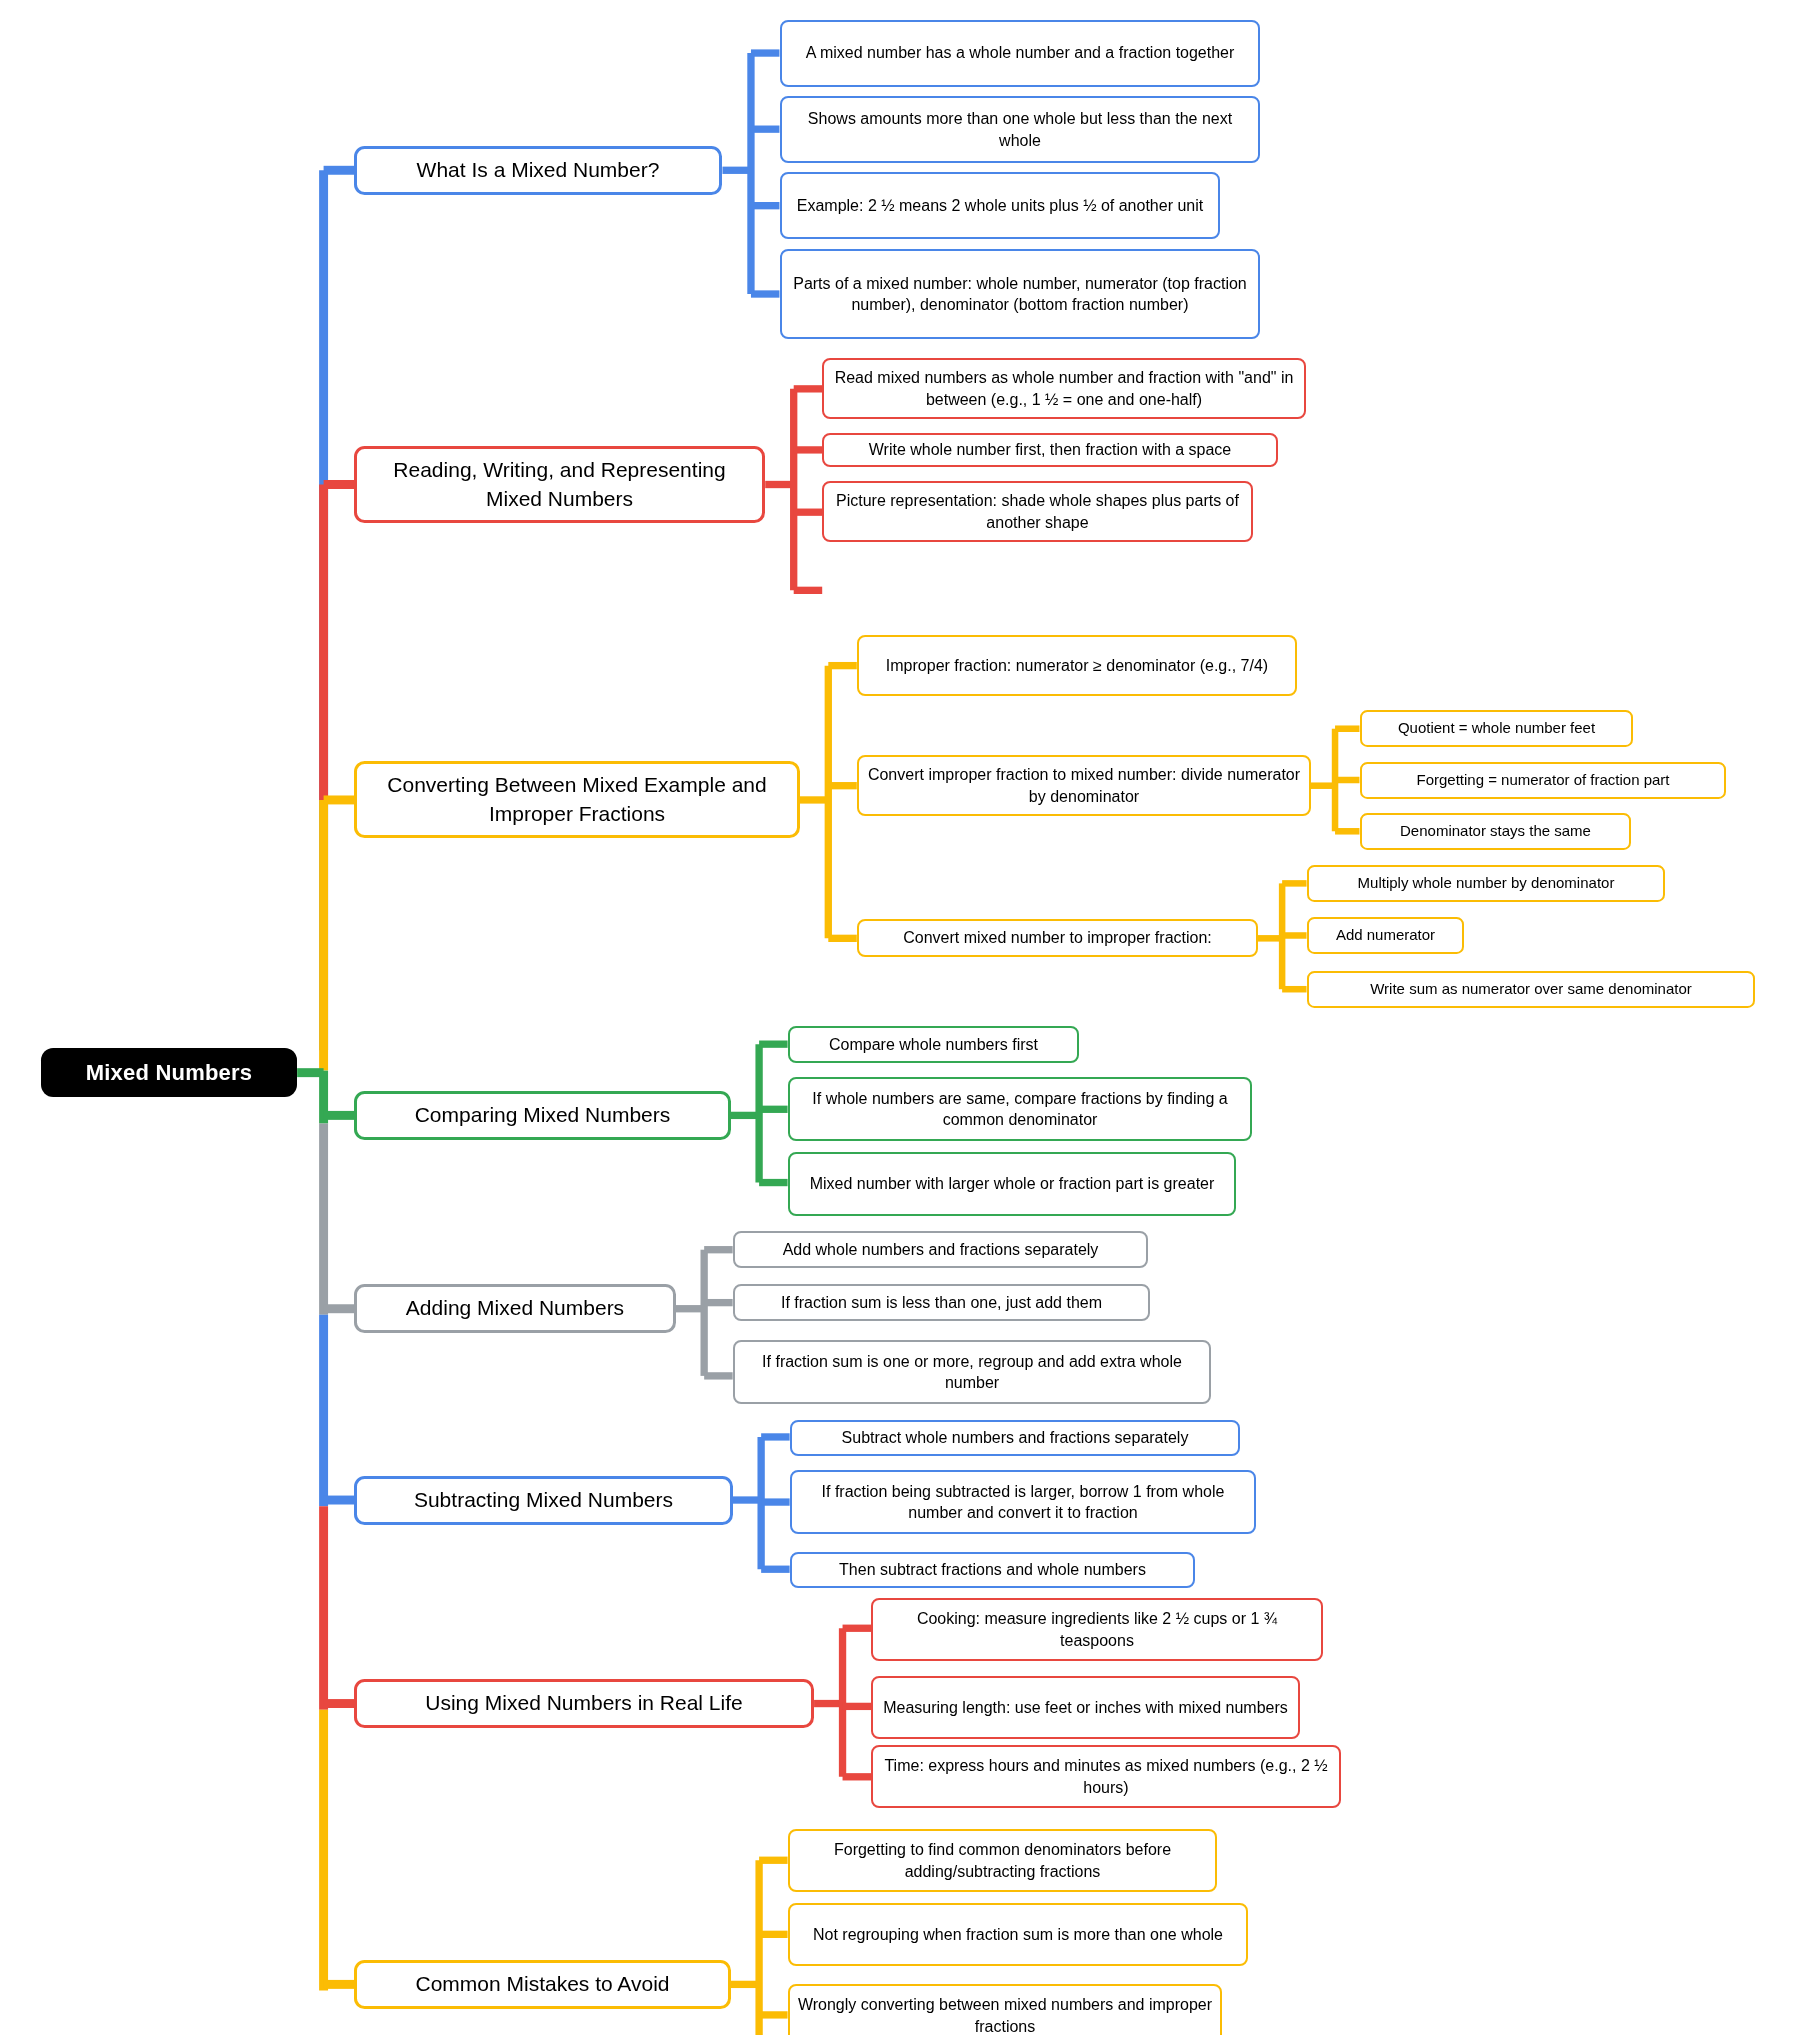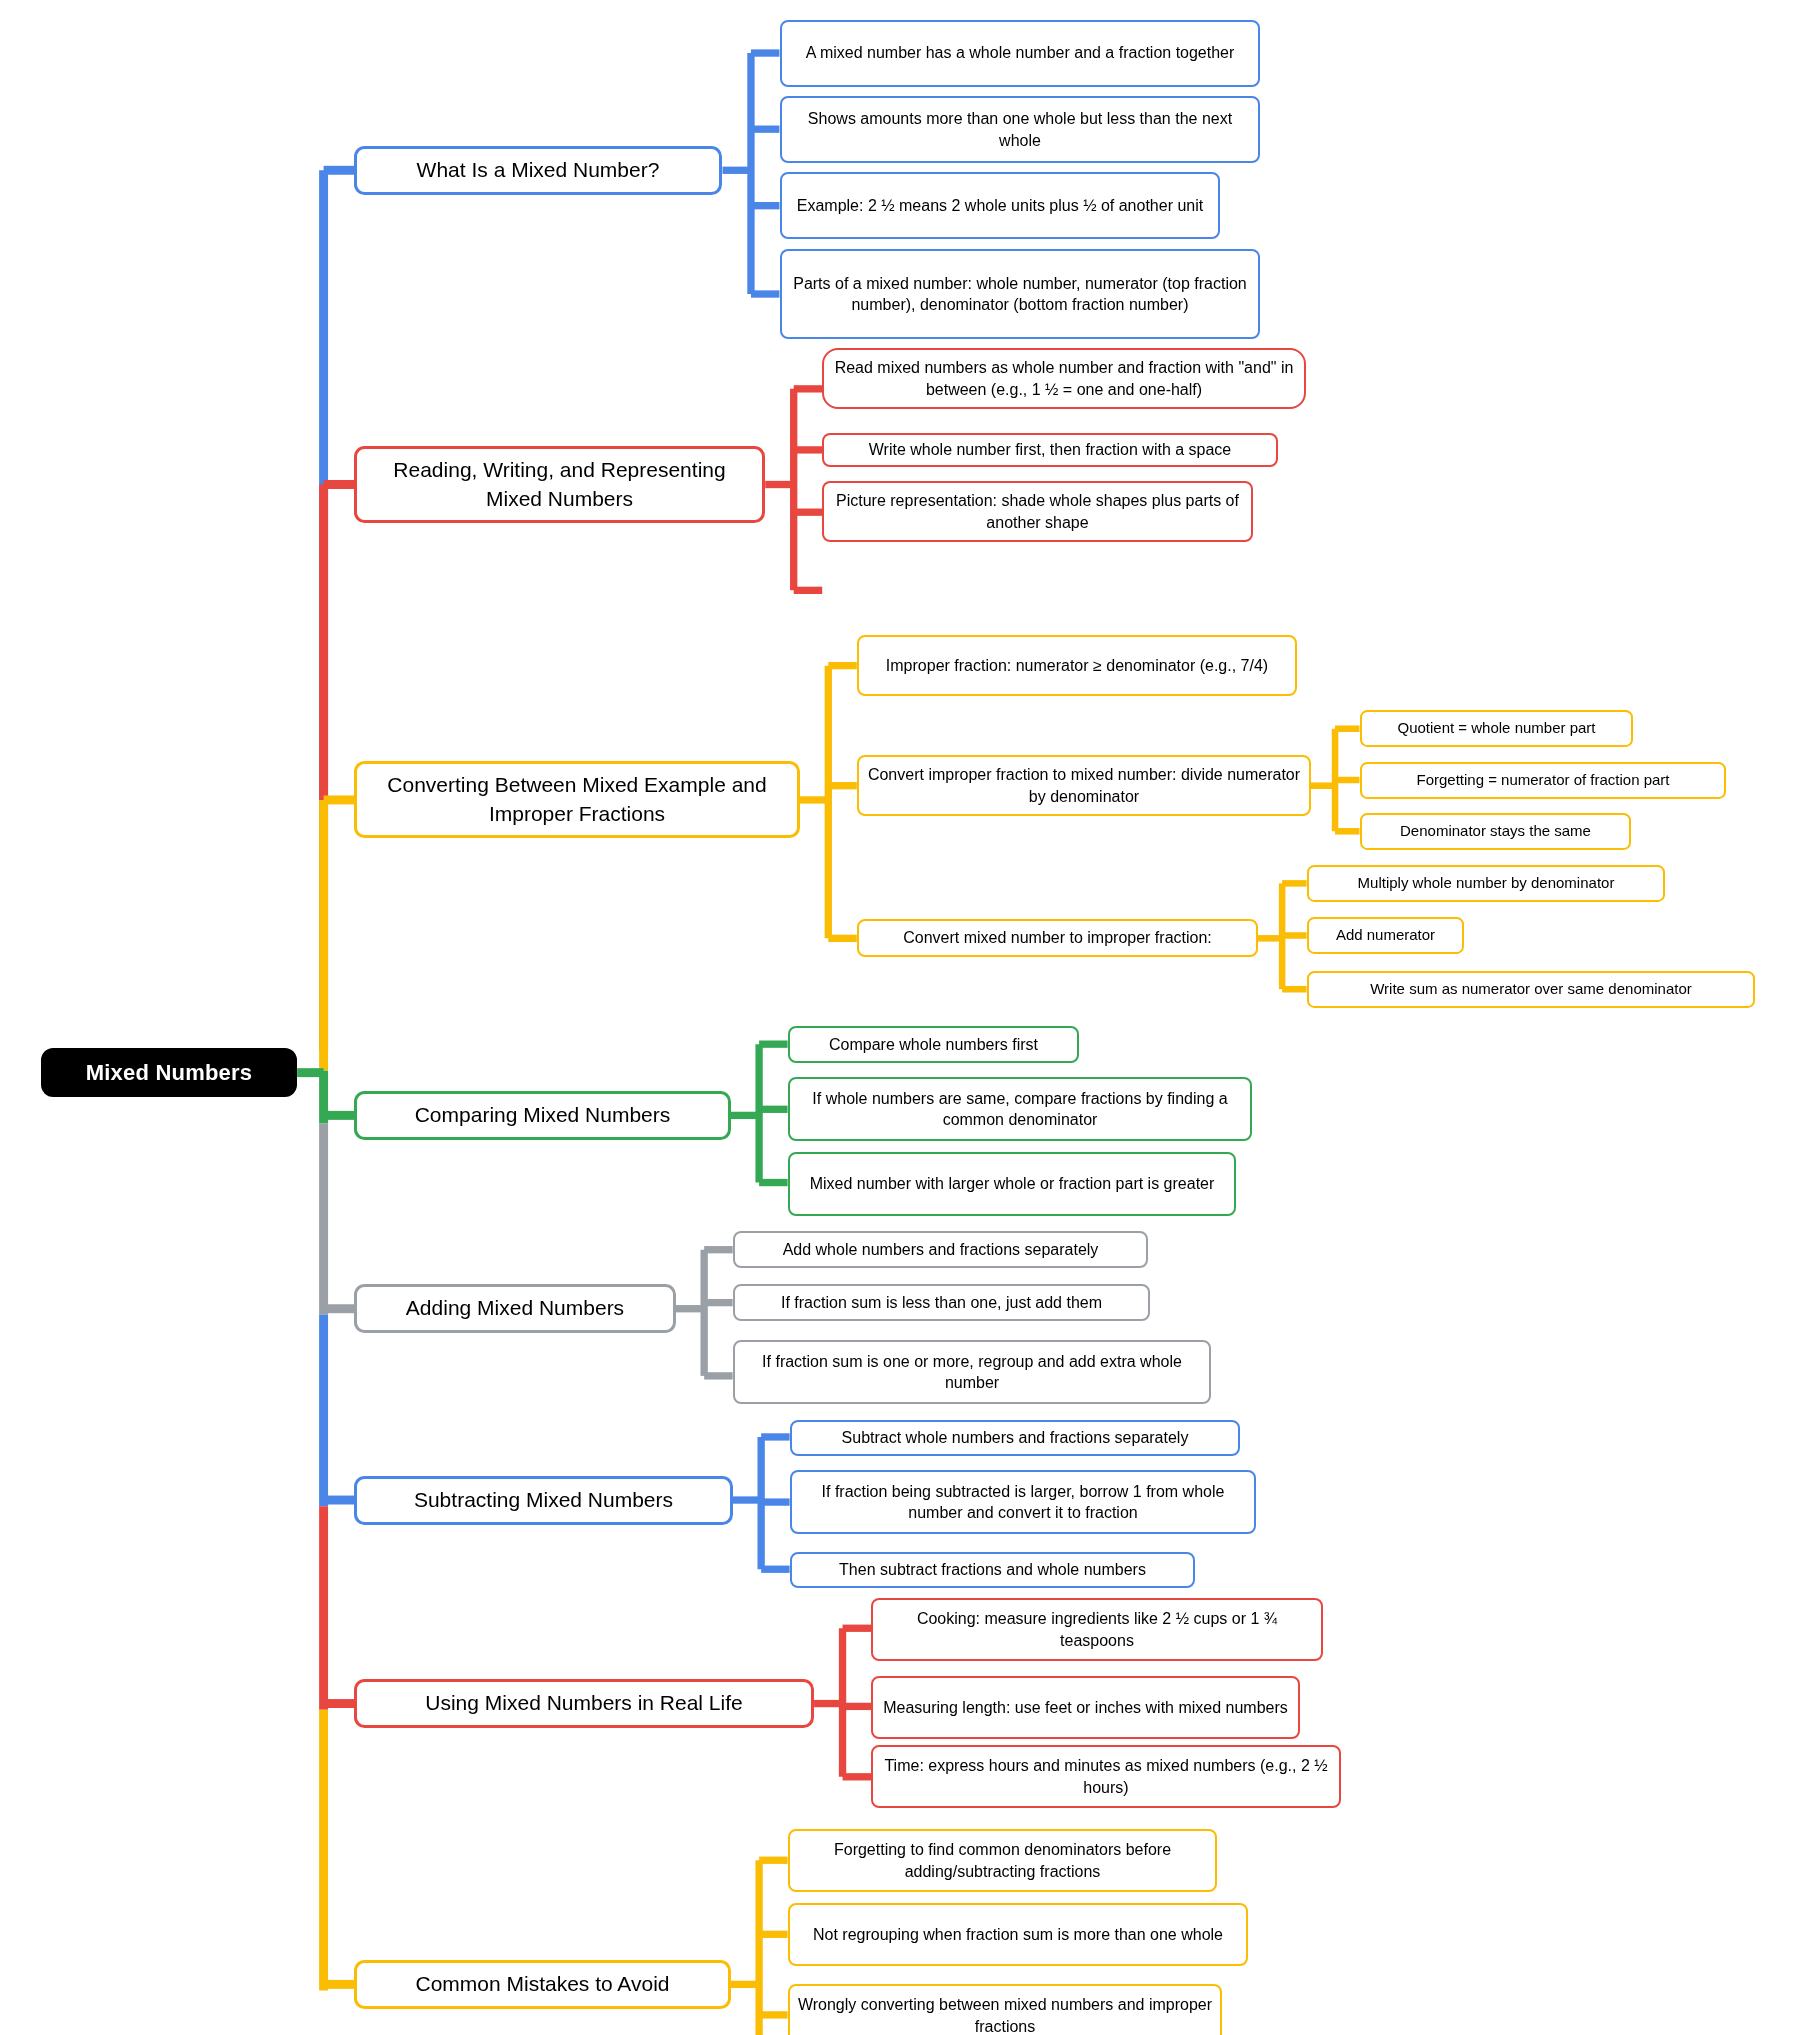--- a/index.html
+++ b/index.html
@@ -182,41 +182,41 @@
   <div class="node lvl2" style="left:780px; top:172px; width:440px; height:67px; border-color:#4a86e8;">
     <span>Example: 2 ½ means 2 whole units plus ½ of another unit</span>
   </div>
   <div class="node lvl2" style="left:780px; top:249px; width:480px; height:90px; border-color:#4a86e8;">
     <span>Parts of a mixed number: whole number, numerator (top fraction number), denominator (bottom fraction number)</span>
   </div>
 
   <div class="node lvl1" style="left:354px; top:446px; width:411px; height:77px; border-color:#e8473f;">
     <span>Reading, Writing, and Representing Mixed Numbers</span>
   </div>
-  <div class="node lvl2" style="left:822px; top:348px; width:484px; height:61px; border-color:#e8473f;border-radius:16px;">
+  <div class="node lvl2" style="left:822px; top:358px; width:484px; height:61px; border-color:#e8473f;">
     <span>Read mixed numbers as whole number and fraction with "and" in between (e.g., 1 ½ = one and one-half)</span>
   </div>
   <div class="node lvl2" style="left:822px; top:433px; width:456px; height:34px; border-color:#e8473f;">
     <span>Write whole number first, then fraction with a space</span>
   </div>
   <div class="node lvl2" style="left:822px; top:481px; width:431px; height:61px; border-color:#e8473f;">
     <span>Picture representation: shade whole shapes plus parts of another shape</span>
   </div>
 
   <div class="node lvl1" style="left:354px; top:761px; width:446px; height:77px; border-color:#fbbc04;">
     <span>Converting Between Mixed Example and Improper Fractions</span>
   </div>
   <div class="node lvl2" style="left:857px; top:635px; width:440px; height:61px; border-color:#fbbc04;">
     <span>Improper fraction: numerator ≥ denominator (e.g., 7/4)</span>
   </div>
   <div class="node lvl2" style="left:857px; top:755px; width:454px; height:61px; border-color:#fbbc04;">
     <span>Convert improper fraction to mixed number: divide numerator by denominator</span>
   </div>
   <div class="node lvl3" style="left:1360px; top:710px; width:273px; height:37px; border-color:#fbbc04;">
-    <span>Quotient = whole number part</span>
+    <span>Quotient = whole number feet</span>
   </div>
   <div class="node lvl3" style="left:1360px; top:762px; width:366px; height:37px; border-color:#fbbc04;">
     <span>Forgetting = numerator of fraction part</span>
   </div>
   <div class="node lvl3" style="left:1360px; top:813px; width:271px; height:37px; border-color:#fbbc04;">
     <span>Denominator stays the same</span>
   </div>
   <div class="node lvl2" style="left:857px; top:919px; width:401px; height:38px; border-color:#fbbc04;">
     <span>Convert mixed number to improper fraction:</span>
   </div>

